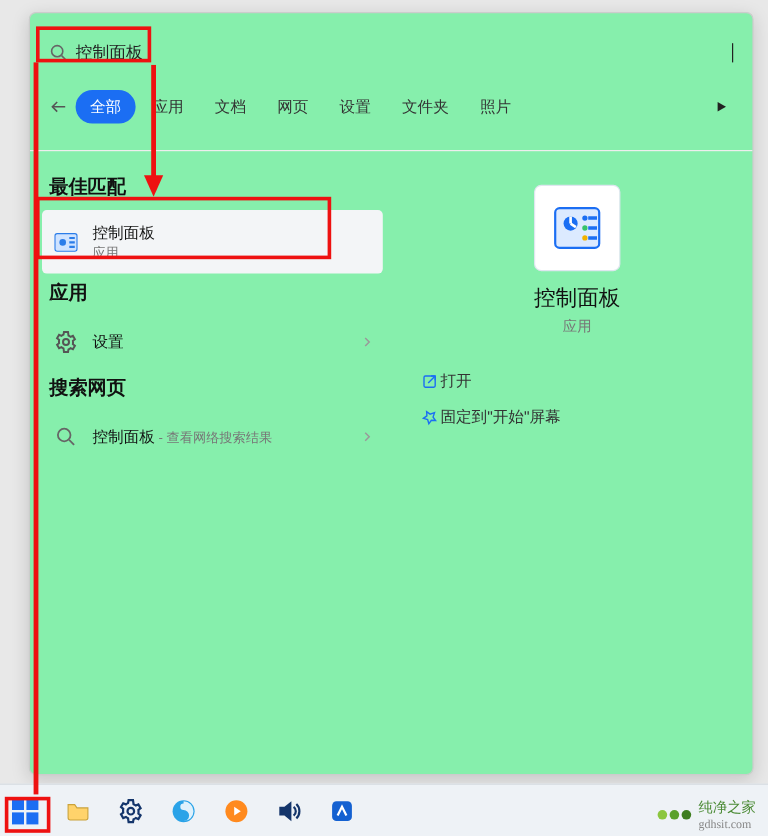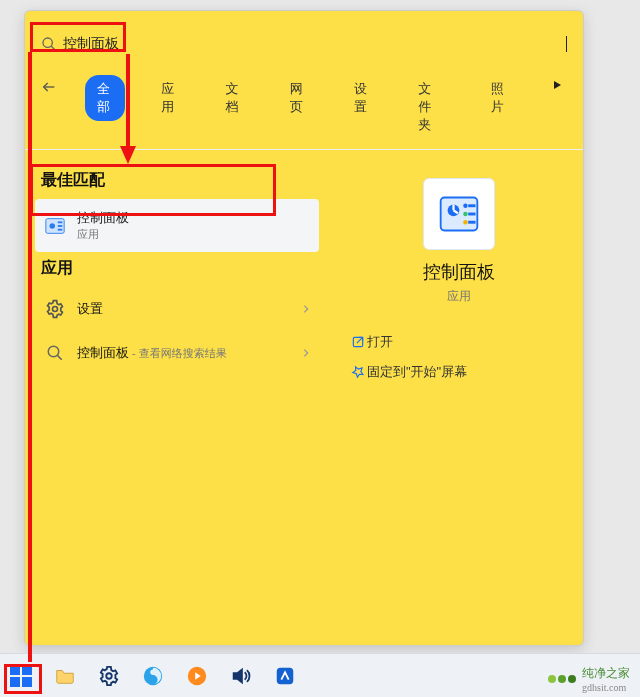--- a/index.html
+++ b/index.html
@@ -7,42 +7,42 @@
     width: 640px; height: 697px;
     font-family: "Microsoft YaHei", "Segoe UI", sans-serif;
     background: #e8e8e8;
     position: relative;
     overflow: hidden;
     font-size: 13px;
     color: #222;
   }
   .panel {
     position: absolute; left: 24px; top: 10px;
-    width: 560px; height: 636px;
-    background: #fde047;
+    width: 604px; height: 636px;
+    background: #86efac;
     border: 1px solid #ccc;
     border-radius: 6px;
     box-shadow: 0 4px 14px rgba(0,0,0,.15);
   }
   .search-row {
     padding: 18px 16px 12px 16px;
     display: flex; align-items: center;
   }
   .search-box {
     display: flex; align-items: center;
     width: 100%; height: 30px;
   }
   .search-icon { color: #666; margin: 0 6px 0 0; }
   .search-input {
     flex: 1; border: none; outline: none; background: transparent;
     font-size: 14px; color: #222;
   }
   .tabs-row {
-    display: flex; align-items: flex-start; gap: 24px;
-    padding: 4px 12px 10px 12px;
+    display: flex; align-items: center; gap: 2px;
+    padding: 4px 12px 22px 12px;
     border-bottom: 1px solid #eee;
   }
   .back-btn { color: #555; padding: 4px 4px; cursor: pointer; }
   .tab {
     padding: 5px 12px; border-radius: 14px;
     color: #333; cursor: pointer; font-size: 13px;
   }
   .tab.active { background: #1b6ef3; color: #fff; }
   .expand-btn { margin-left: auto; color: #222; padding: 4px 8px; cursor:pointer; }
   .body-cols { display: flex; height: calc(100% - 110px); }
@@ -175,20 +175,21 @@
         <div class="ri-text">
           <div class="t1">设置</div>
         </div>
         <span class="chev">
           <svg width="10" height="10" viewBox="0 0 24 24" fill="none" stroke="#999" stroke-width="3">
             <polyline points="8 4 16 12 8 20"></polyline>
           </svg>
         </span>
       </div>
 
+      <div class="sect-label">搜索网页</div>
 
       <div class="result-item">
         <span class="ri-icon" style="color:#666">
           <svg width="18" height="18" viewBox="0 0 24 24" fill="none" stroke="#666" stroke-width="2">
             <circle cx="10" cy="10" r="7"></circle>
               <line x1="21" y1="21" x2="15.5" y2="15.5"></line>
           </svg>
         </span>
         <div class="ri-text">
           <span class="t1" style="display:inline">控制面板</span><span class="t2" style="display:inline"> - 查看网络搜索结果</span>

